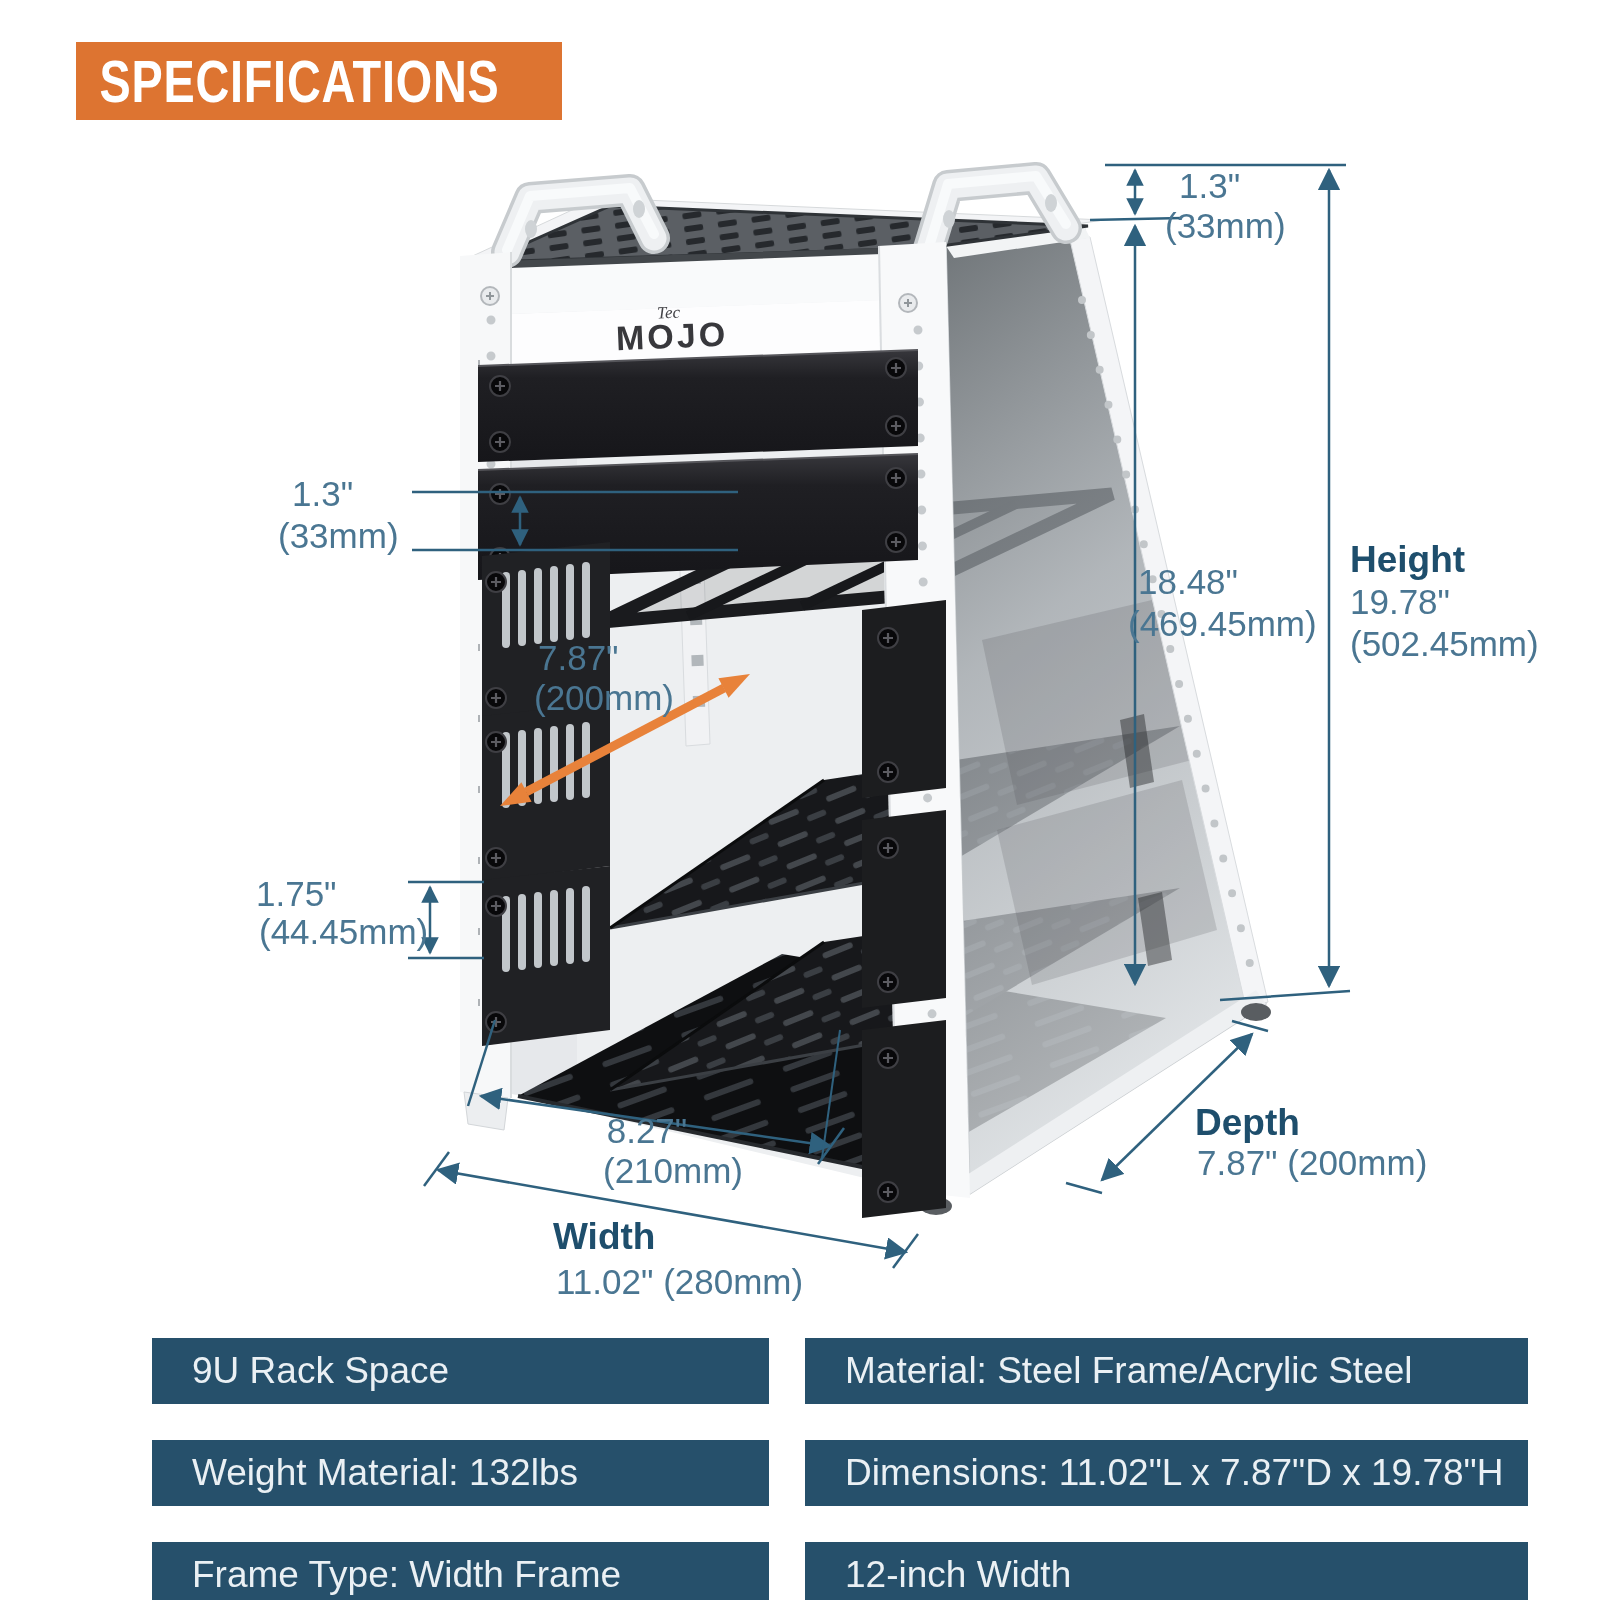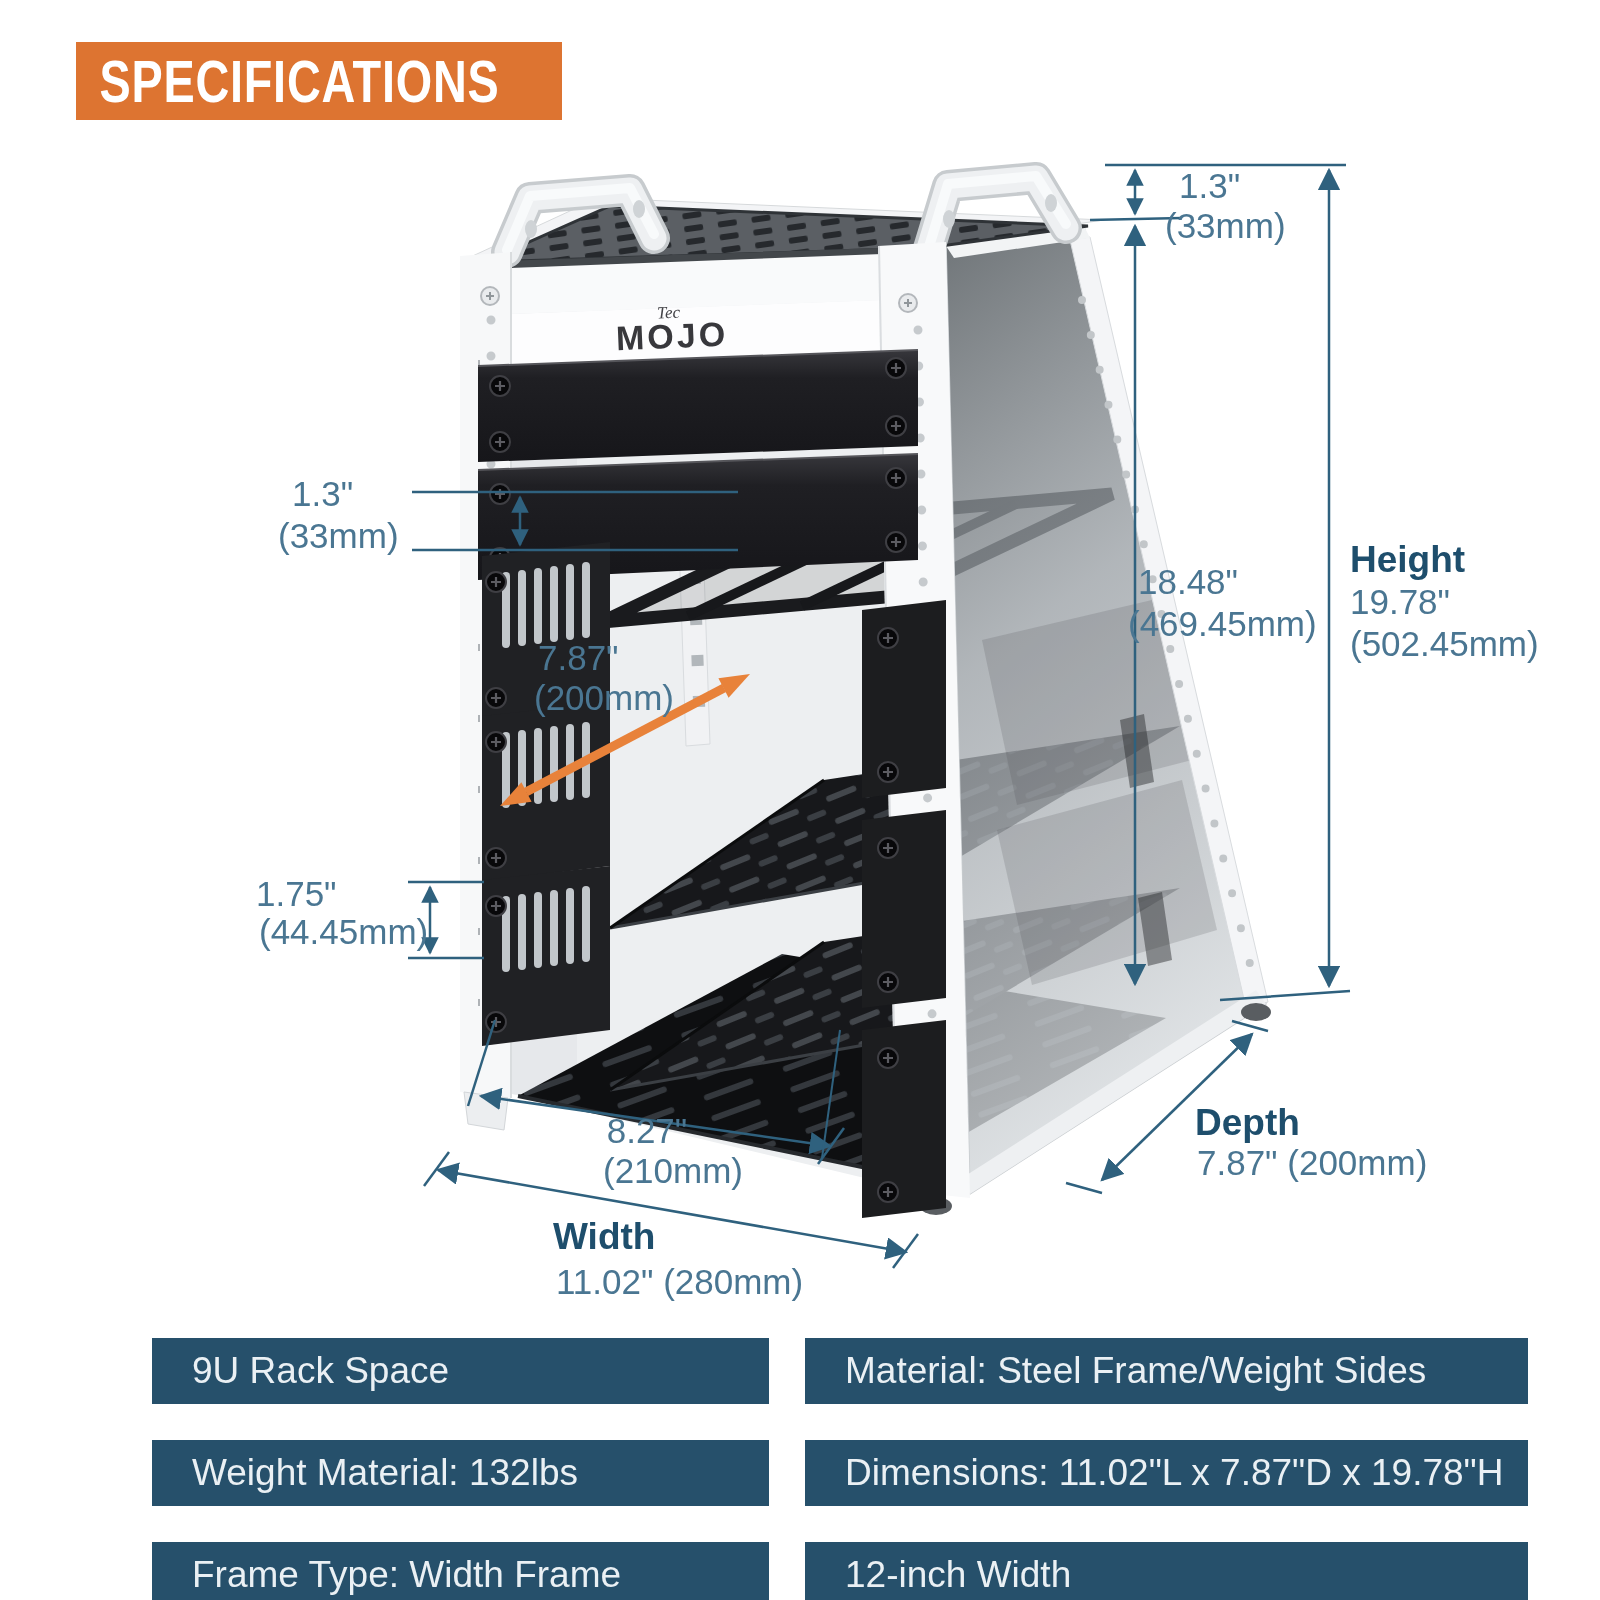--- a/index.html
+++ b/index.html
@@ -264,20 +264,20 @@
       <text class="dimb" x="521" y="1249">Width</text>
       <text class="dimt" x="524" y="1294">11.02" (280mm)</text>
 
       <text class="dimb" x="1163" y="1135">Depth</text>
       <text class="dimt" x="1165" y="1175">7.87" (200mm)</text>
     </g>
   </svg>
 
   <div class="spec-table">
     <div class="cell">9U Rack Space</div>
-    <div class="cell">Material: Steel Frame/Weight Sides</div>
+    <div class="cell">Material: Steel Frame/Acrylic Steel</div>
     <div class="cell">Weight Material: 132lbs</div>
     <div class="cell">Dimensions: 11.02"L x 7.87"D x 19.78"H</div>
     <div class="cell">Frame Type: Width Frame</div>
     <div class="cell">12-inch Width</div>
   </div>
 
 </div>
 
 </body></html>

